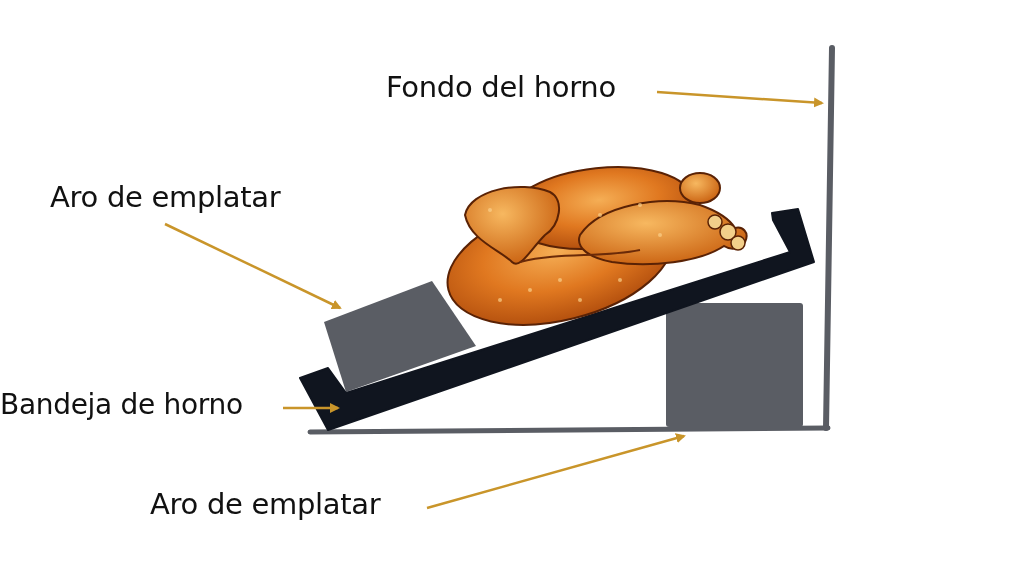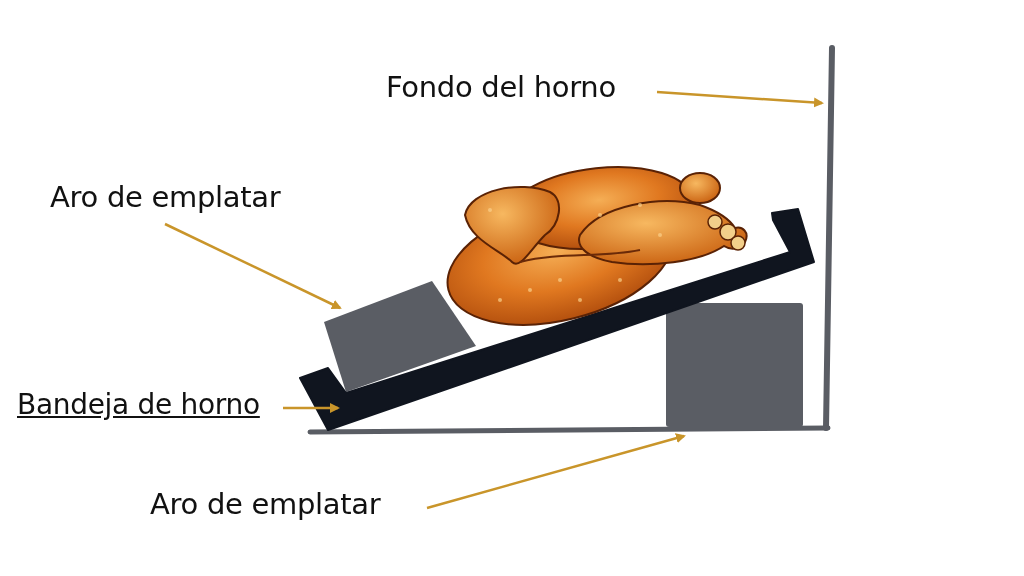--- a/index.html
+++ b/index.html
@@ -1,21 +1,21 @@
 <!DOCTYPE html>
 <html><head>
 <meta charset="utf-8">
 <style>
   html, body { margin:0; padding:0; background:#ffffff; }
   body { width:1024px; height:576px; overflow:hidden; position:relative; font-family:"Liberation Sans", sans-serif; }
   #stage { position:absolute; left:0; top:0; width:964px; height:576px; }
   .label { position:absolute; color:#111111; font-family:"DejaVu Sans", sans-serif; font-size:29px; letter-spacing:-0.3px; white-space:nowrap; line-height:1; }
   #lbl-fondo { left:386px; top:73px; }
   #lbl-aro-top { left:50px; top:183px; }
-  #lbl-bandeja { left:17px; top:391px; font-size:28px;text-decoration:underline; }
+  #lbl-bandeja { left:0; top:391px; font-size:28px; }
   #lbl-aro-bottom { left:150px; top:490px; }
 </style>
 </head>
 <body>
 
 <div id="stage">
   <svg width="1024" height="576" viewBox="0 0 1024 576" xmlns="http://www.w3.org/2000/svg">
     <defs>
       <marker id="arrowhead" markerWidth="10" markerHeight="10" refX="8" refY="5" orient="auto" markerUnits="userSpaceOnUse">
         <path d="M0,0 L10,5 L0,10 z" fill="#C9952A"></path>

